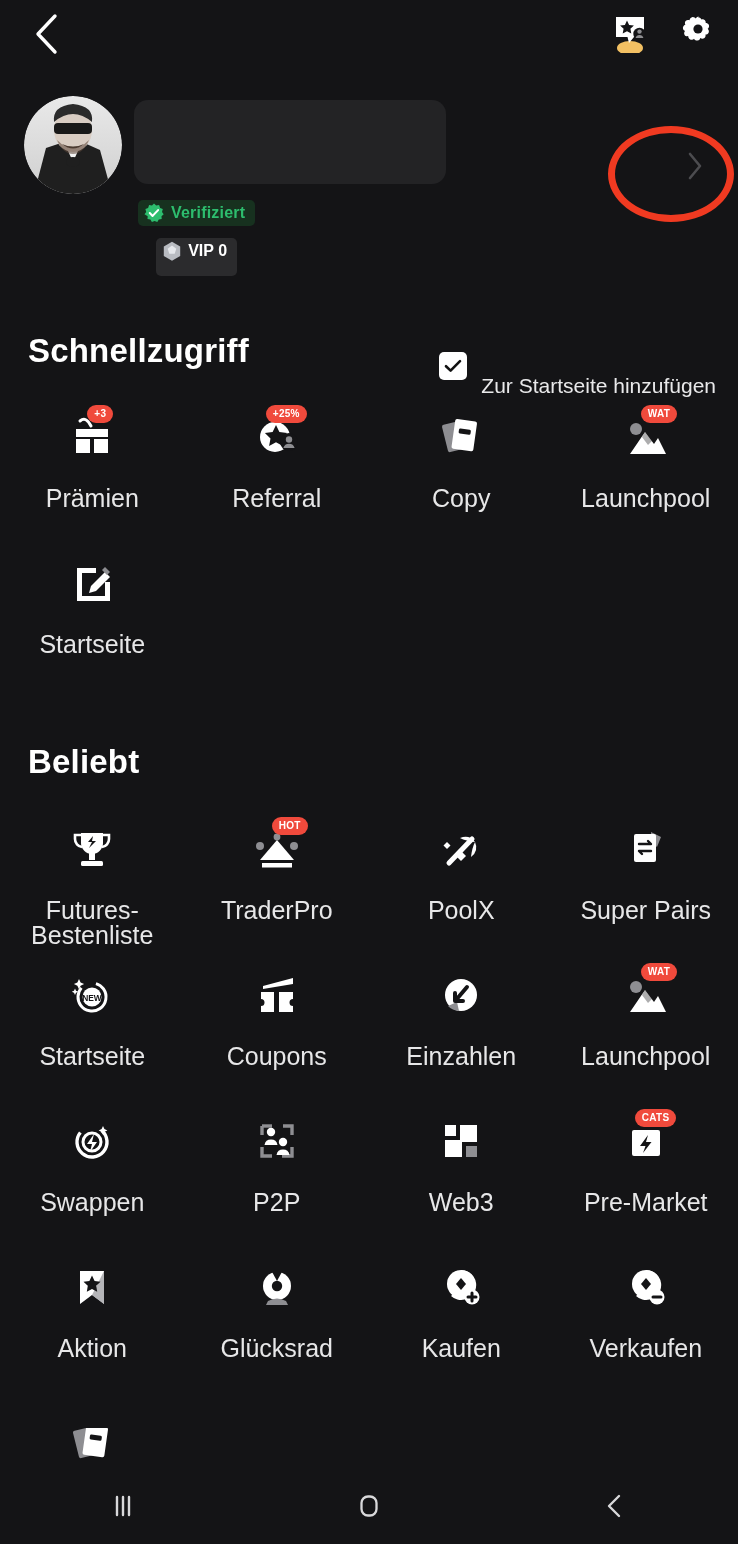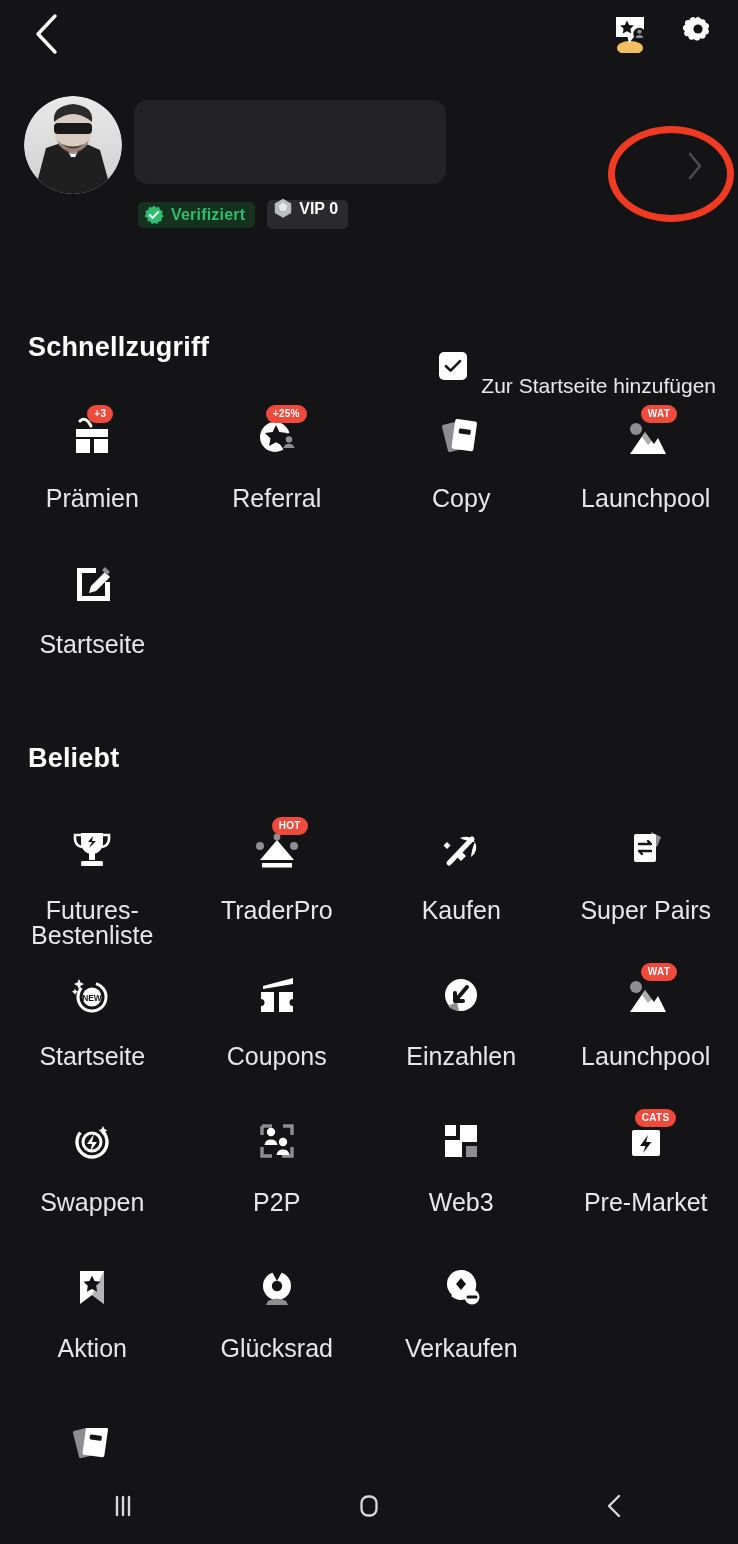--- a/index.html
+++ b/index.html
@@ -46,38 +46,38 @@
     background: #2a2a2c;
   }
   .name-blur {
     position: absolute; left: 134px; top: 4px;
     width: 312px; height: 84px;
     border-radius: 14px;
     background: #232325;
   }
   .badges {
     position: absolute; left: 138px; top: 104px;
-    display: flex; gap: 12px; align-items: center;
+    display: flex; gap: 12px; align-items: center; flex-direction: column;
   }
   .badge-verified {
     display: flex; align-items: center; gap: 7px;
     background: #17311f;
     border-radius: 5px;
     padding: 4px 10px 4px 6px;
     height: 26px;
   }
   .badge-verified .lbl {
     color: #2dbd6e; font-size: 16px; font-weight: bold; letter-spacing: .2px;
   }
   .badge-vip {
     display: flex; align-items: center; gap: 6px;
     background: #2b2b2d;
     border-radius: 5px;
     padding: 4px 10px 16px 6px;
-    height: 29px;
+    height: 38px;
   }
   .badge-vip .lbl { color: #ffffff; font-size: 16px; font-weight: bold; }
 
   .profile-arrow {
     position: absolute; right: 28px; top: 52px;
     width: 30px; height: 36px;
     display:flex;align-items:center;justify-content:center;
     cursor: pointer;
   }
   .annot-ellipse {
@@ -85,21 +85,21 @@
     left: 608px; top: 126px;
     width: 126px; height: 96px;
     border: 7px solid #f03a21;
     border-radius: 50%;
     pointer-events: none;
   }
 
   
   .section-title {
     position: absolute; left: 28px;
-    font-size: 27px; font-weight: bold; color: #ffffff;
+    font-size: 33px; font-weight: bold; color: #ffffff;
     letter-spacing: .2px;
   }
   #sec-quick { top: 332px; }
   #sec-popular { top: 743px; }
 
   .homescreen-toggle {
     position: absolute; right: 22px; top: 333px;
     display: flex; align-items: center; gap: 14px;
     cursor: pointer;
   }
@@ -385,21 +385,21 @@
       <div class="cell">
         <div class="ico-wrap">
           <svg width="50" height="50" viewBox="0 0 50 50">
       <path d="M13 39 L36 15" stroke="#ffffff" stroke-width="5" stroke-linecap="round"></path>
       <path d="M24 14 q9 -4 15 4 q-9 -1 -15 -4z" fill="#ffffff"></path>
       <path d="M39 18 q4 9 -4 15 q1 -9 4 -15z" fill="#ffffff"></path>
       <path d="M25 27 l5 5 -5 5 -5 -5z" fill="#ffffff"></path>
       <path d="M11 18 l3.5 3.5 -3.5 3.5 -3.5 -3.5z" fill="#ffffff"></path>
     </svg>
         </div>
-        <div class="cap">Kaufen</div>
+        <div class="cap">PoolX</div>
       </div>
       <div class="cell">
         <div class="ico-wrap">
           <svg width="50" height="50" viewBox="0 0 50 50">
       <path d="M30 8 l10 5 -4 10 -6 -5z" fill="#8e8e92"></path>
       <rect x="13" y="10" width="22" height="28" rx="2" fill="#ffffff"></rect>
       <path d="M18 20 h12 l-3 -3" stroke="#141416" stroke-width="2.4" fill="none" stroke-linecap="round" stroke-linejoin="round"></path>
       <path d="M30 27 H18 l3 3" stroke="#141416" stroke-width="2.4" fill="none" stroke-linecap="round" stroke-linejoin="round"></path>
     </svg>
         </div>
@@ -511,20 +511,33 @@
         <div class="ico-wrap">
           <svg width="50" height="50" viewBox="0 0 50 50">
       <circle cx="25" cy="24" r="14" fill="#ffffff"></circle>
       <circle cx="25" cy="24" r="5.2" fill="#141416"></circle>
       <path d="M19 8 h12 l-6 11 z" fill="#141416"></path>
       <path d="M19 8 h12 l-6 11 z" fill="#ffffff" opacity="0"></path>
       <path d="M16 39 q9 -5 18 0 l2 4 H14 z" fill="#8e8e92"></path>
     </svg>
         </div>
         <div class="cap">Glücksrad</div>
+      </div>
+      <div class="cell">
+        <div class="ico-wrap">
+          <svg width="50" height="50" viewBox="0 0 50 50">
+      <path d="M25 8 a15 15 0 1 1 -10 26 L25 24 Z" fill="#ffffff"></path>
+      <circle cx="25" cy="22" r="14" fill="#ffffff"></circle>
+      <path d="M25 16 l5 6 -5 6 -5 -6z" fill="#141416"></path>
+      <circle cx="36" cy="35" r="7.5" fill="#ffffff"></circle>
+      <circle cx="36" cy="35" r="7.5" fill="#141416" opacity=".0"></circle>
+      <path d="M36 31 v8 M32 35 h8" stroke="#141416" stroke-width="3" stroke-linecap="round"></path>
+    </svg>
+        </div>
+        <div class="cap">Kaufen</div>
       </div>
       <div class="cell">
         <div class="ico-wrap">
           <svg width="50" height="50" viewBox="0 0 50 50">
       <circle cx="25" cy="22" r="14" fill="#ffffff"></circle>
       <path d="M25 8 a15 15 0 1 1 -10 26 L25 24 Z" fill="#ffffff"></path>
       <path d="M25 16 l5 6 -5 6 -5 -6z" fill="#141416"></path>
       <circle cx="36" cy="35" r="7.5" fill="#ffffff"></circle>
       <path d="M32 35 h8" stroke="#141416" stroke-width="3" stroke-linecap="round"></path>
     </svg>

